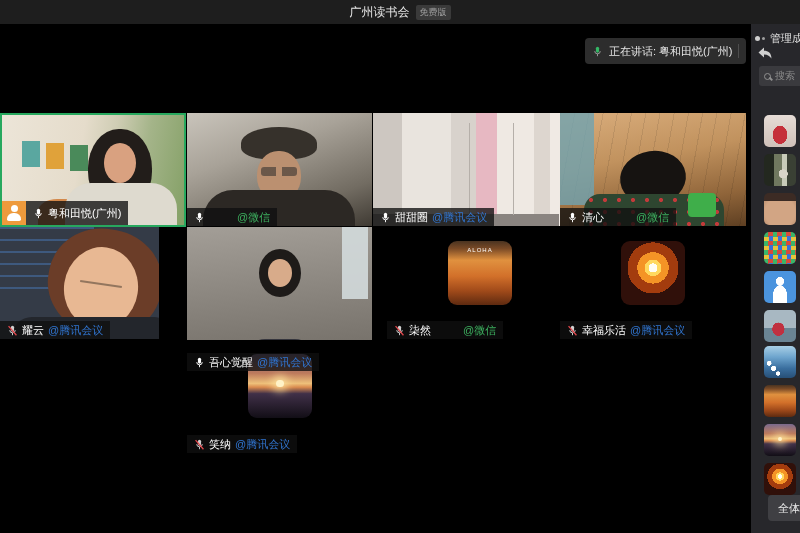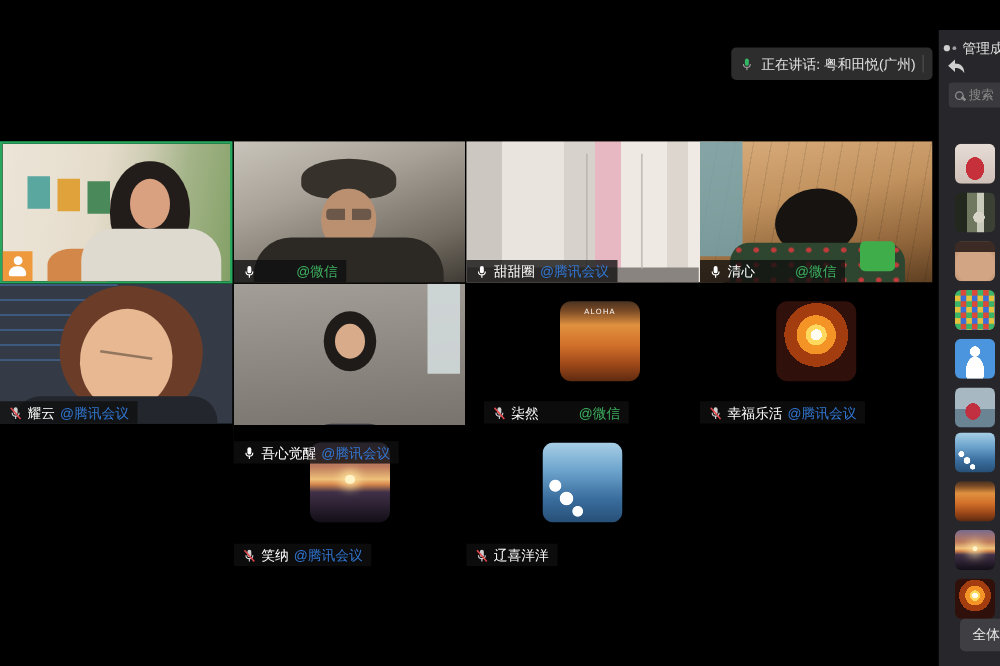--- a/index.html
+++ b/index.html
@@ -15,21 +15,21 @@
   }
   .titlebar .title { color:#e8e8e8; font-size:12px; }
   .titlebar .badge { background:#3a3a3a; color:#9c9c9c; font-size:9px; padding:1px 4px; border-radius:2px; }
 
   
   .tile { position:absolute; background:#000; overflow:hidden; }
   .t1{left:0;top:113px;width:186px;height:114px}
   .t2{left:187px;top:113px;width:185px;height:113px}
   .t3{left:373px;top:113px;width:206px;height:113px}
   .t4{left:560px;top:113px;width:186px;height:113px}
-  .t5{left:0;top:227px;width:186px;height:112px}
+  .t5{left:0;top:227px;width:159px;height:112px}
   .t6{left:187px;top:227px;width:185px;height:144px}
   .t7{left:387px;top:227px;width:186px;height:112px}
   .t8{left:560px;top:227px;width:186px;height:112px}
   .t9{left:187px;top:340px;width:185px;height:113px}
   .t10{left:373px;top:340px;width:186px;height:113px}
   .tile.active { border:2px solid #27a85e; }
 
   .scene { position:absolute; inset:0; }
   .scene div { position:absolute; }
 
@@ -154,32 +154,42 @@
     <g id="mic-green">
       <rect x="5" y="1" width="4" height="7.5" rx="2" fill="#34b765"></rect>
       <path d="M3.5 6.5a3.5 3.5 0 0 0 7 0" fill="none" stroke="#9a9a9a" stroke-width="1.2"></path>
       <path d="M7 10v3" stroke="#9a9a9a" stroke-width="1.2"></path>
     </g>
   </defs>
 </svg>
 
 <div class="app">
 
+  <div class="titlebar">
+    <span class="title">广州读书会</span>
+    <span class="badge">免费版</span>
+  </div>
 
   <div class="tile t1 active">
     <div class="scene scene-t1">
       <div class="paintings"></div>
       <div class="plant"></div>
       <div class="chair"></div>
       <div class="hair"></div>
       <div class="face"></div>
       <div class="body"></div>
     </div>
     <div class="labelrow">
       <div class="host-badge"></div>
+      <div class="name-label">
+        <svg class="mic" width="11" height="13" viewBox="0 0 14 14">
+            <use href="#mic-on"></use>
+          </svg>
+        <span>粤和田悦(广州)</span>
+      </div>
     </div>
   </div>
 
   <div class="tile t2">
     <div class="scene scene-t2">
       <div class="cap"></div>
       <div class="face"></div>
       <div class="glasses"></div>
       <div class="body"></div>
     </div>
@@ -301,31 +311,20 @@
       <div class="name-label">
         <svg class="mic" width="11" height="13" viewBox="0 0 14 14">
             <use href="#mic-off"></use>
           </svg>
         <span>笑纳</span>
         <span class="sfx-meeting">@腾讯会议</span>
       </div>
     </div>
   </div>
 
-  <div class="tile t10">
-    <div class="avatar-large av-daisies"></div>
-    <div class="labelrow">
-      <div class="name-label">
-        <svg class="mic" width="11" height="13" viewBox="0 0 14 14">
-            <use href="#mic-off"></use>
-          </svg>
-        <span>辽喜洋洋</span>
-      </div>
-    </div>
-  </div>
 
   <div class="toast">
     <svg class="mic" width="11" height="13" viewBox="0 0 14 14">
         <use href="#mic-green"></use>
       </svg>
     <span class="txt">正在讲话: 粤和田悦(广州);...</span>
     <span class="divider"></span>
   </div>
 
   <aside class="sidebar">

